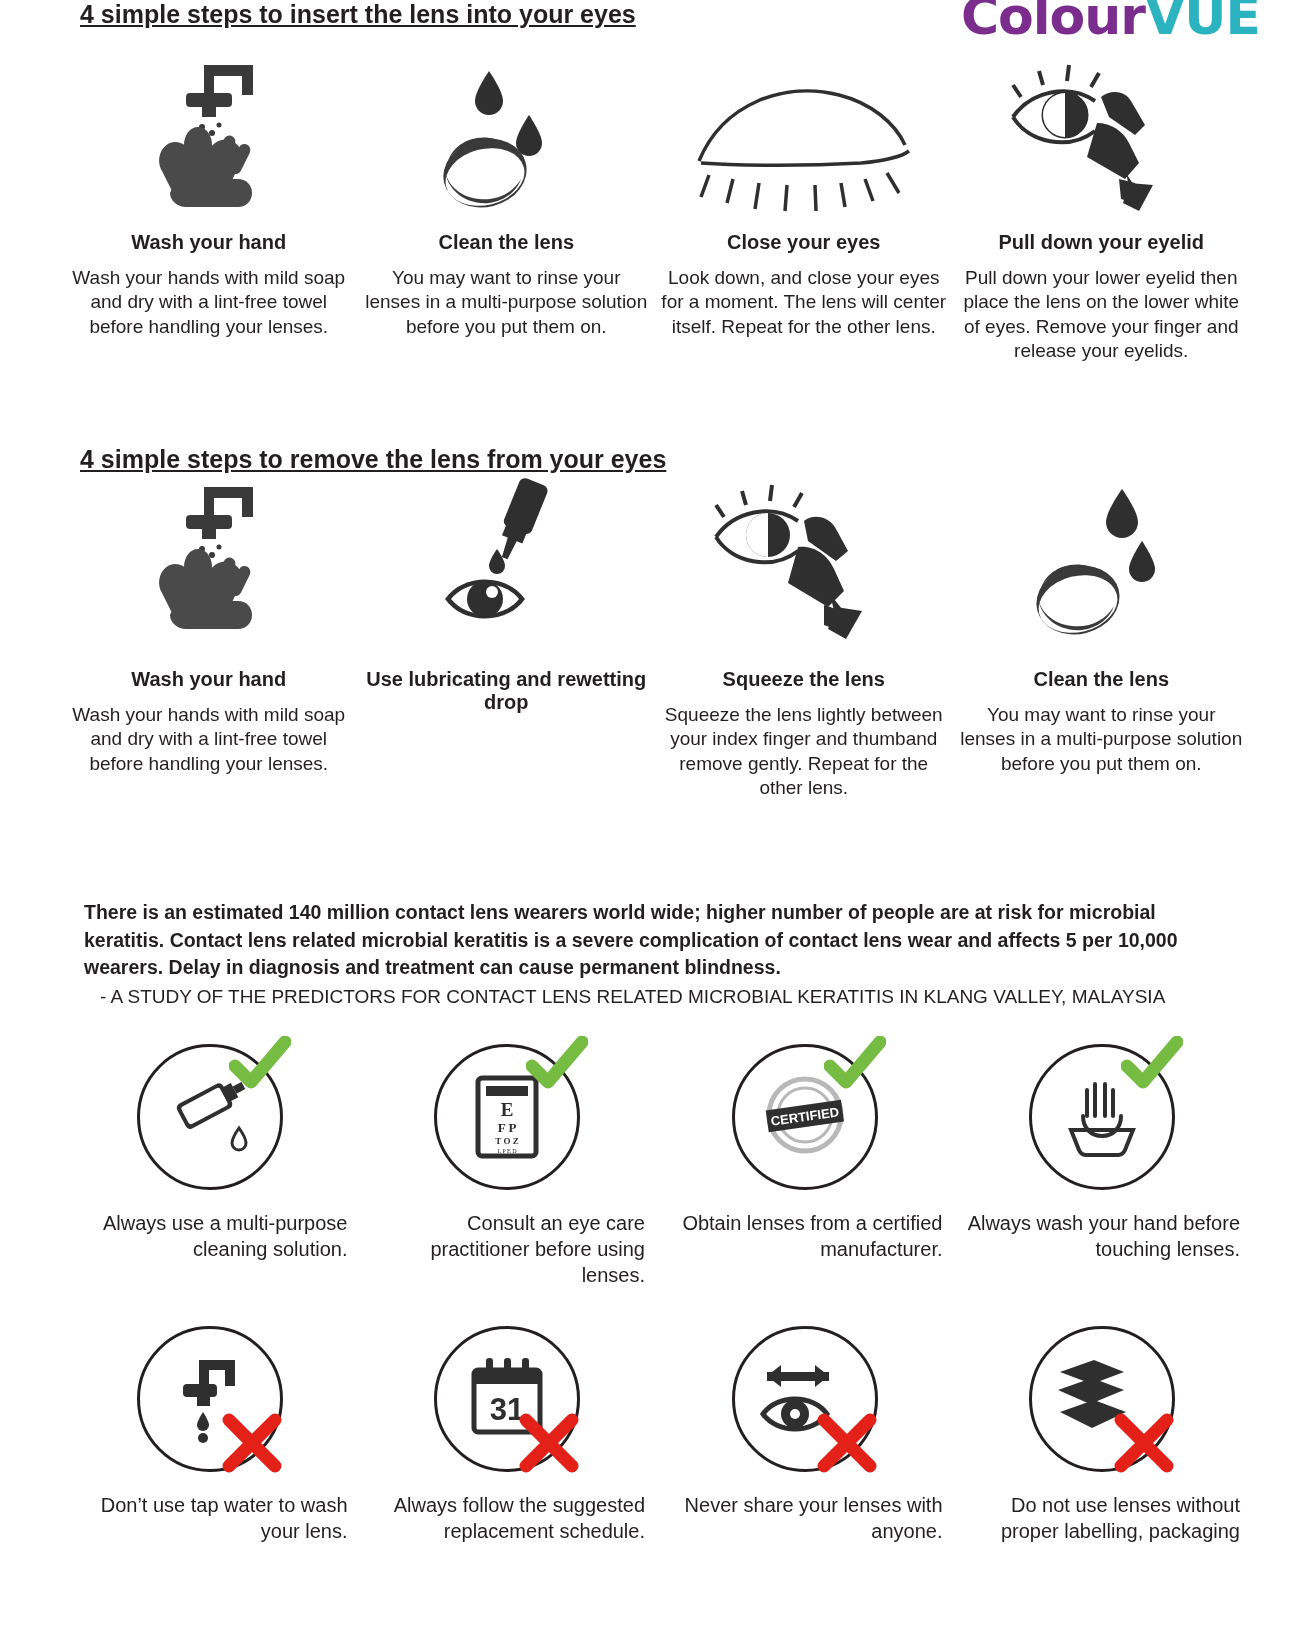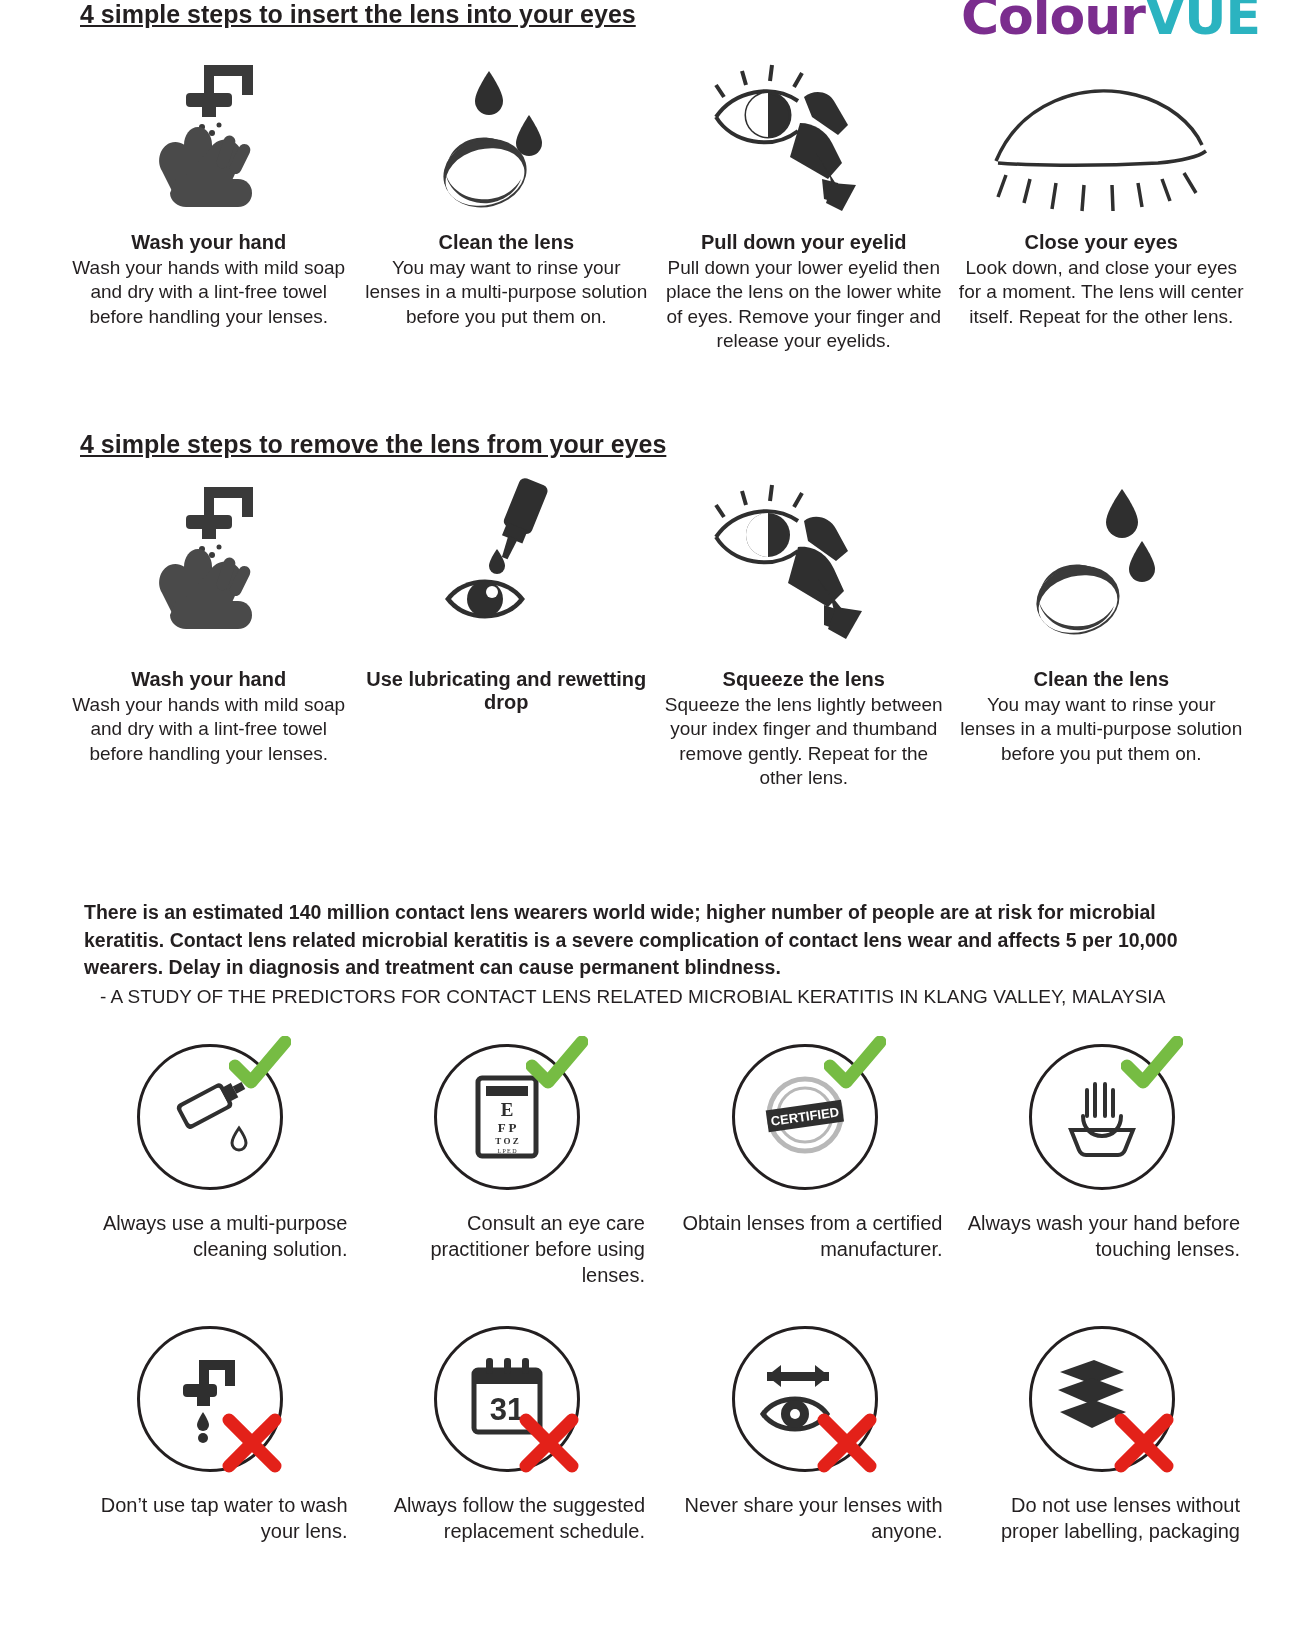--- a/index.html
+++ b/index.html
@@ -24,21 +24,21 @@
 
   
   .section-title{
     position:absolute;
     font-size:25px;font-weight:bold;
     color:#231f20;
     left:80px;
     text-decoration:underline;
   }
   #insert-title{top:0px;}
-  #remove-title{top:430px;}
+  #remove-title{top:445px;}
 
   
   .steps{
     position:absolute;left:60px;width:1190px;
     display:flex;
   }
   .steps .step{
     width:25%;
     display:flex;flex-direction:column;align-items:center;
     padding:0 6px;
@@ -46,21 +46,21 @@
   }
   .art{
     height:175px;width:100%;
     display:flex;align-items:flex-end;justify-content:center;
   }
   .step-title{
     font-size:20px;font-weight:bold;text-align:center;
     margin-top:8px;line-height:1.15;
   }
   .step-body{
-    font-size:19px;text-align:center;line-height:1.28;margin-top:2px;
+    font-size:19px;text-align:center;line-height:1.28;margin-top:12px;
   }
   #steps-insert{top:48px;}
   #steps-remove{top:470px;}
   #steps-remove .art{height:190px;}
 
   
   .quote{
     position:absolute;left:84px;width:1140px;top:892px;
     font-size:19.5px;font-weight:bold;line-height:1.42;margin-top:7px;
   }
@@ -147,20 +147,34 @@
             <path d="M108 62c0 0-13 19-13 28a13 13 0 0 0 26 0c0-9-13-28-13-28z"></path>
           </g>
           <ellipse cx="64" cy="120" rx="42" ry="34" fill="#3a3a3a" transform="rotate(-14 64 120)"></ellipse>
           <ellipse cx="64" cy="124" rx="40" ry="28" fill="#ffffff" transform="rotate(-14 64 124)"></ellipse>
           <path d="M26 112c4-20 26-32 48-26 12 3 20 11 24 20-6-14-24-22-42-18-16 4-28 14-30 24z" fill="#3a3a3a"></path>
           <path d="M24 114c0 22 20 38 44 36 16-2 28-12 32-24-8 14-24 22-42 20-20-2-34-16-34-32z" fill="#3a3a3a"></path>
         </svg>
       </div>
       <div class="step-title">Clean the lens</div>
       <div class="step-body">You may want to rinse your lenses in a multi-purpose solution before you put them on.</div>
+    </div>
+
+    <div class="step">
+      <div class="art">
+        <svg width="230" height="170" viewBox="0 0 230 170">
+          <g fill="none" stroke="#2f2f2f" stroke-width="3.5">
+            <path d="M10 108C34 50 96 28 150 42c32 8 56 28 66 50"></path>
+            <path d="M12 110c26 2 88 4 160 0 22-2 40-6 48-12"></path>
+            <path d="M20 122l-8 22M44 126l-6 24M70 130l-4 26M98 132l-2 26M126 132l1 26M152 130l4 24M176 126l8 22M198 120l12 20"></path>
+          </g>
+        </svg>
+      </div>
+      <div class="step-title">Close your eyes</div>
+      <div class="step-body">Look down, and close your eyes for a moment. The lens will center itself. Repeat for the other lens.</div>
     </div>
 
     <div class="step">
       <div class="art">
         <svg width="200" height="170" viewBox="0 0 200 170">
           <g fill="none" stroke="#2f2f2f" stroke-width="4">
             <path d="M12 64c18-26 56-34 82-16"></path>
             <path d="M12 64c16 26 56 34 82 14"></path>
             <path d="M20 44l-8-12M42 32l-4-14M66 28l2-16M90 34l8-14"></path>
           </g>
@@ -172,34 +186,20 @@
             <path d="M96 70c14 0 26 8 32 20l10 20-14 16-38-22z"></path>
             <path d="M112 100l22 34c4 6 2 12-4 14l-4-24z"></path>
             <path d="M118 126l16 4 6 22-20-6z"></path>
             <path d="M128 130l24 2-14 26-16-8z"></path>
           </g>
         </svg>
       </div>
       <div class="step-title">Pull down your eyelid</div>
       <div class="step-body">Pull down your lower eyelid then place the lens on the lower white of eyes. Remove your finger and release your eyelids.</div>
     </div>
-
-    <div class="step">
-      <div class="art">
-        <svg width="230" height="170" viewBox="0 0 230 170">
-          <g fill="none" stroke="#2f2f2f" stroke-width="3.5">
-            <path d="M10 108C34 50 96 28 150 42c32 8 56 28 66 50"></path>
-            <path d="M12 110c26 2 88 4 160 0 22-2 40-6 48-12"></path>
-            <path d="M20 122l-8 22M44 126l-6 24M70 130l-4 26M98 132l-2 26M126 132l1 26M152 130l4 24M176 126l8 22M198 120l12 20"></path>
-          </g>
-        </svg>
-      </div>
-      <div class="step-title">Close your eyes</div>
-      <div class="step-body">Look down, and close your eyes for a moment. The lens will center itself. Repeat for the other lens.</div>
-    </div>
   </div>
 
   <div class="section-title" id="remove-title">4 simple steps to remove the lens from your eyes</div>
 
   <div class="steps" id="steps-remove">
 
     <div class="step">
       <div class="art">
         <svg width="170" height="185" viewBox="0 0 170 185">
           <g fill="#3a3a3a">

